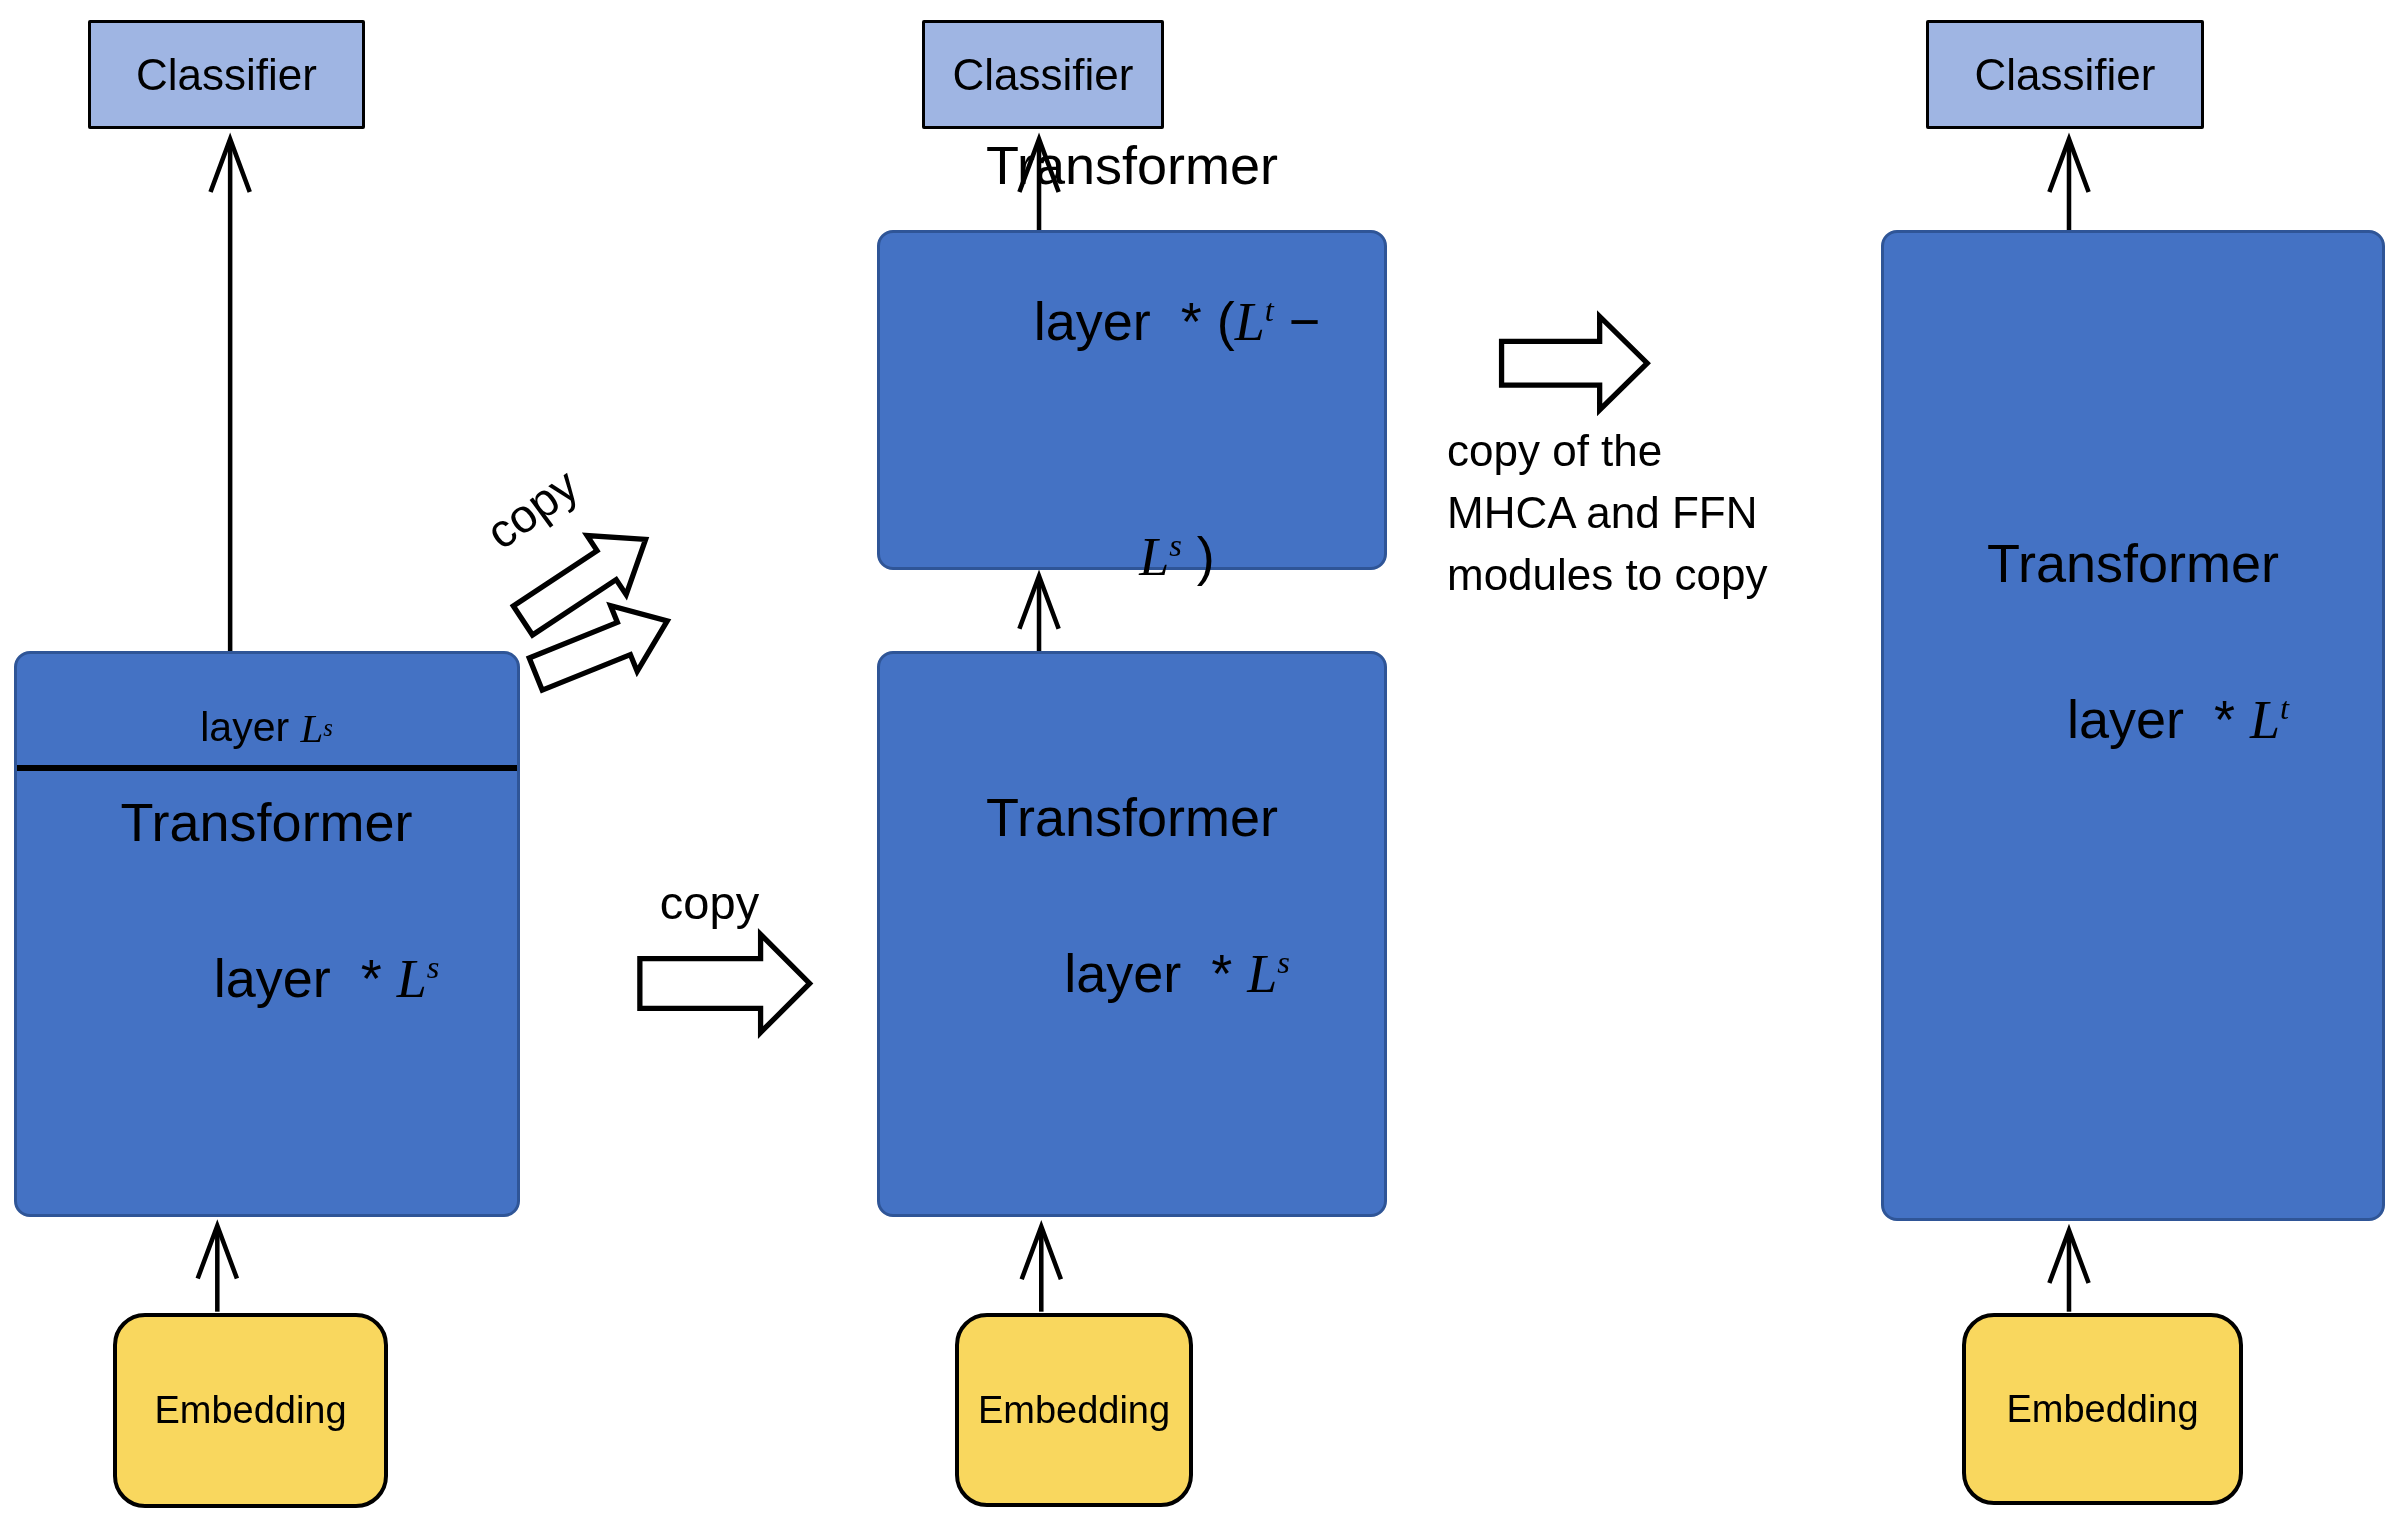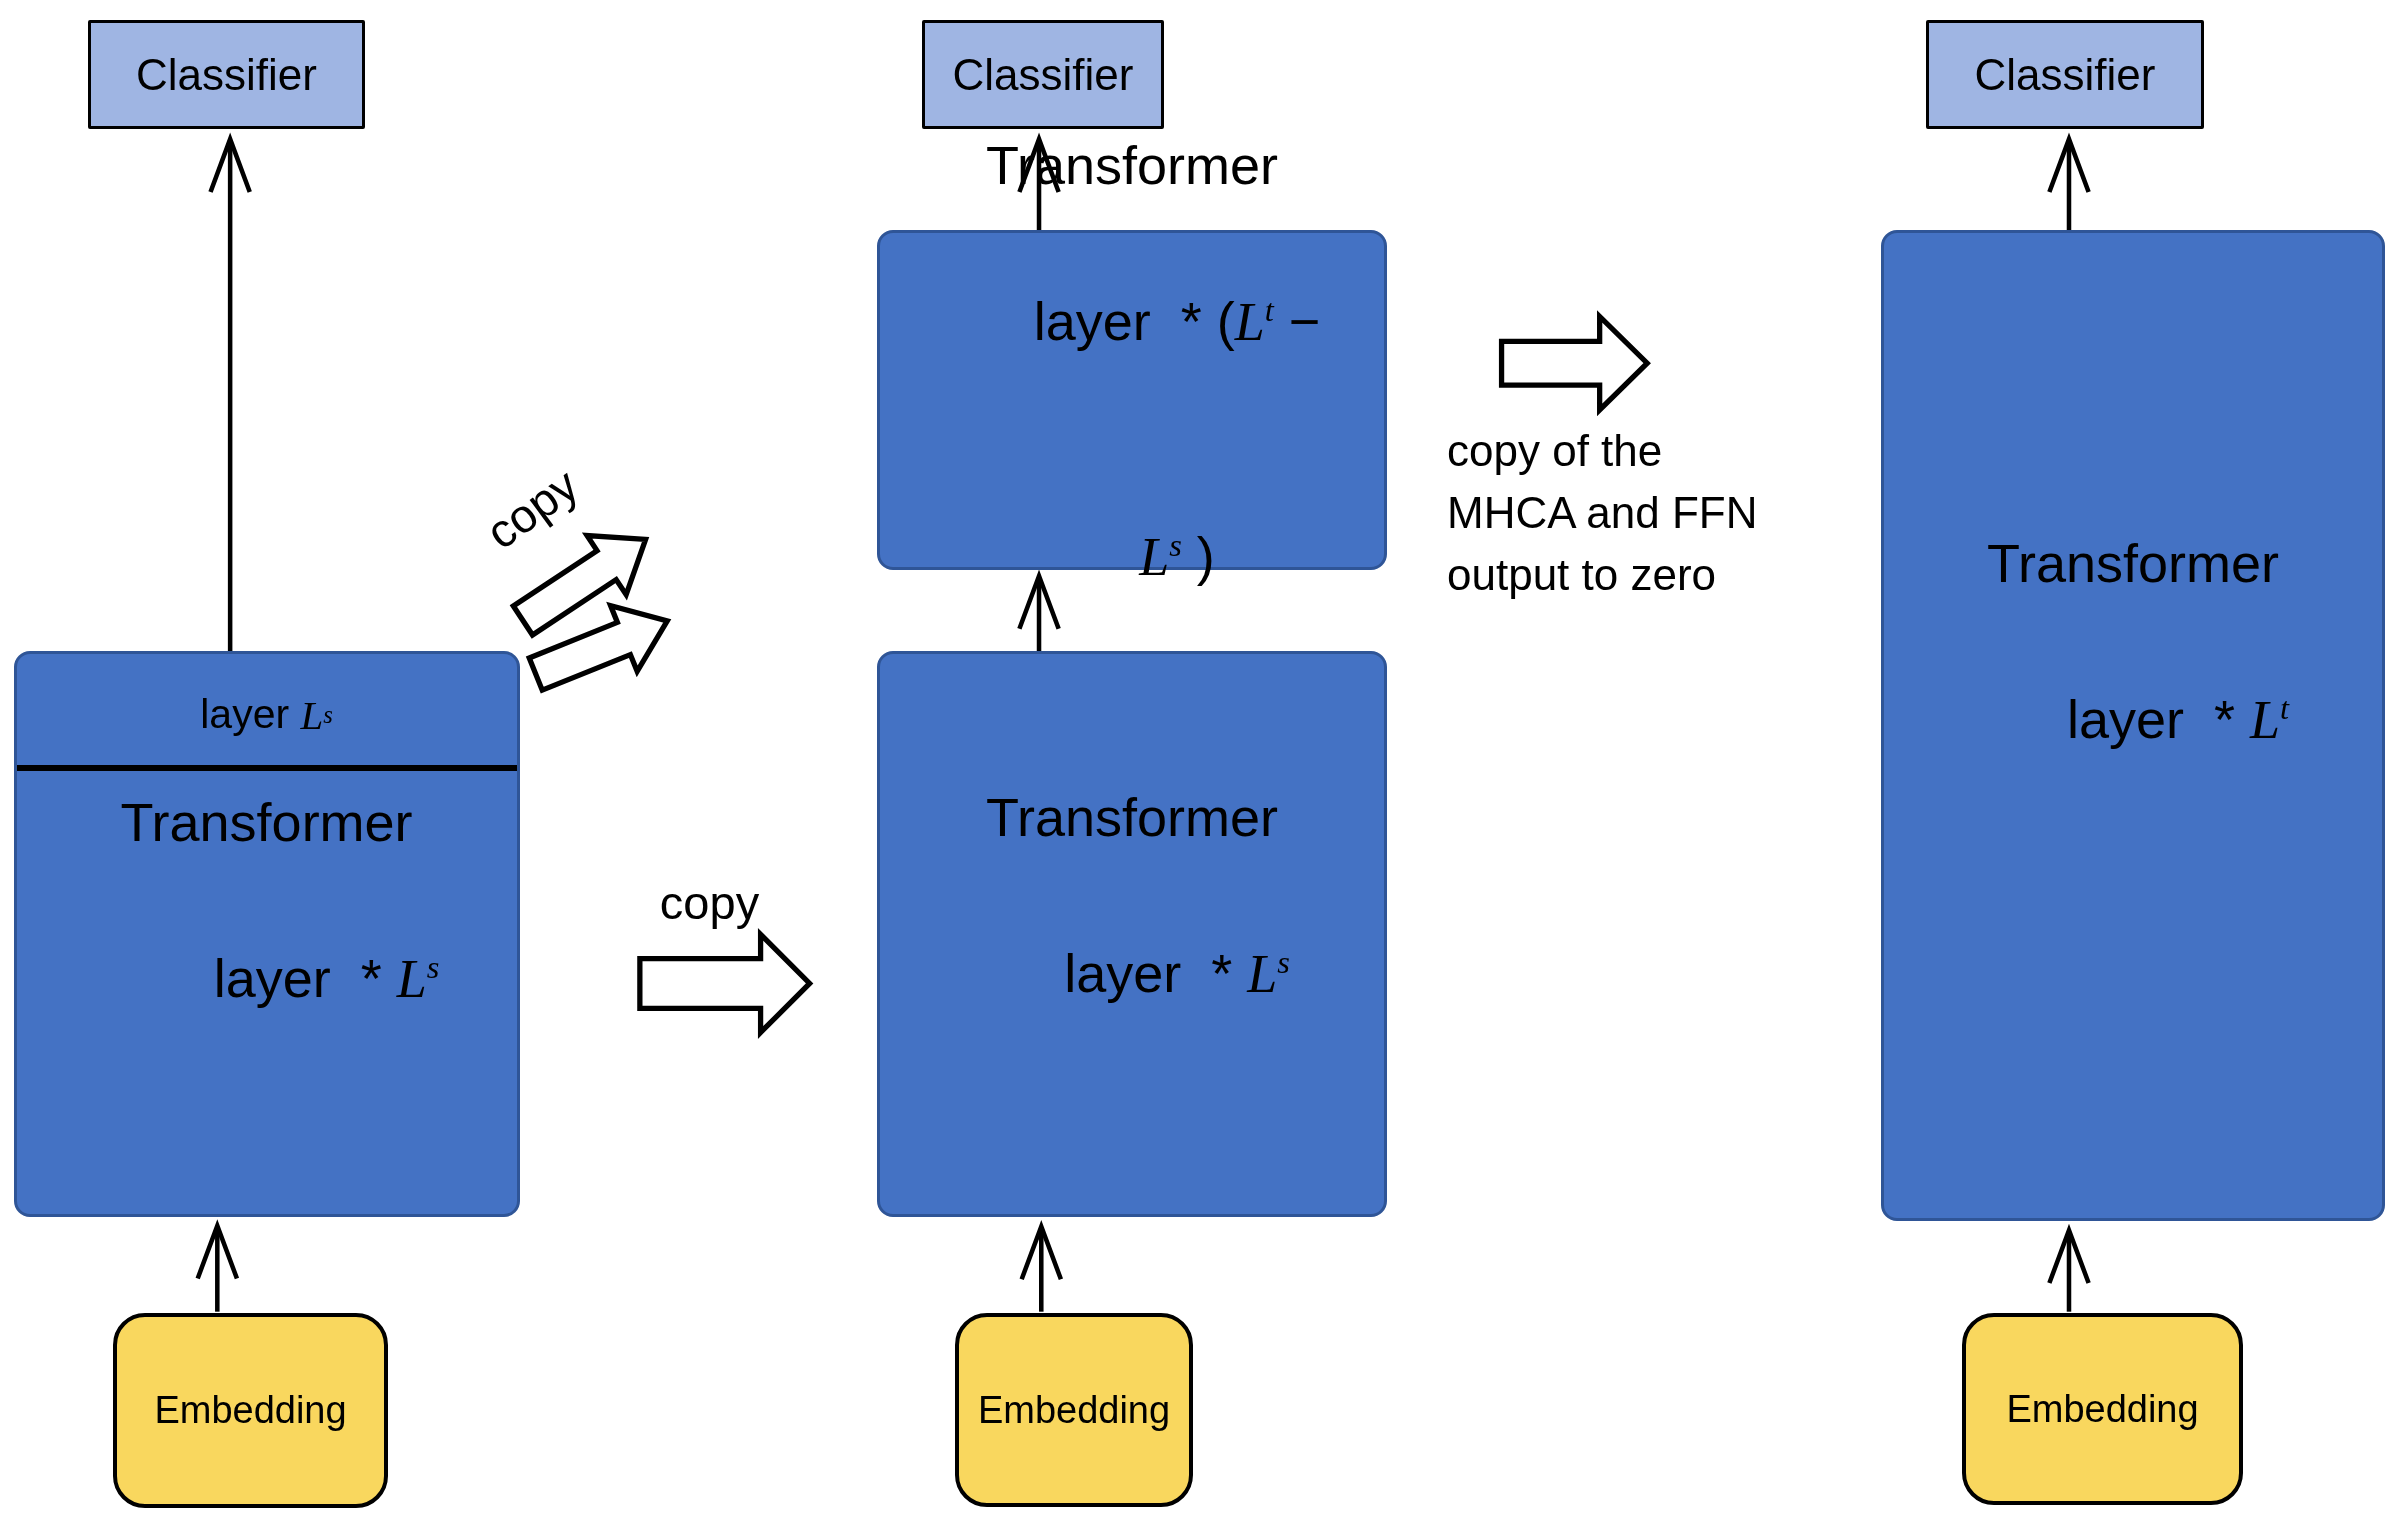--- a/index.html
+++ b/index.html
@@ -6,21 +6,21 @@
   .canvas{position:relative;width:2401px;height:1524px;background:#ffffff;overflow:hidden;
           font-family:"Liberation Sans",sans-serif;color:#000;}
   .arrow-layer{position:absolute;left:0;top:0;width:2401px;height:1524px;}
   .box{position:absolute;box-sizing:border-box;display:flex;align-items:center;justify-content:center;text-align:center;}
   .classifier{background:#9FB5E3;border:3.8px solid #000;border-radius:2px;font-size:44px;}
   .bigbox{background:#4472C4;border:3.8px solid #2F5597;border-radius:16px;}
   .embed{background:#F9D75E;border:4.5px solid #000;border-radius:32px;font-size:38px;margin-left:32px;}
   .col{display:flex;flex-direction:column;align-items:center;justify-content:center;}
   .blines{font-size:54px;line-height:78px;white-space:pre;}
   .hdr{position:absolute;left:0;right:0;top:0;height:111px;display:flex;align-items:center;justify-content:center;
-       font-size:41px;padding-top:5px;white-space:pre;}
+       font-size:41px;padding-top:18px;white-space:pre;}
   .divider{position:absolute;left:0;right:0;top:111px;height:6px;background:#000;}
   .body-lines{position:absolute;left:0;right:0;top:117px;bottom:0;display:flex;flex-direction:column;
        align-items:center;justify-content:center;padding-bottom:106px;}
   .shift-up{padding-bottom:91px;}
   .mvar{font-family:"Liberation Serif",serif;font-style:italic;}
   .msup{font-family:"Liberation Serif",serif;font-style:italic;font-size:0.6em;vertical-align:super;line-height:0;}
   .copy-label{position:absolute;font-size:47px;text-align:center;}
   .note{position:absolute;left:1447px;top:420px;width:453px;font-size:44px;line-height:62px;text-align:left;}
 </style>
 </head>
@@ -114,21 +114,21 @@
     </div>
   </div>
 
   <div class="box embed" style="left:923px;top:1313px;width:238px;height:194px;">
     <span>Embedding</span>
   </div>
 
   <div class="note">
     <div>copy of the</div>
     <div>MHCA and FFN</div>
-    <div>output to zero</div>
+    <div>modules to copy</div>
   </div>
 
   <div class="box classifier" style="left:1926px;top:20.4px;width:278px;height:109px;">
     <span>Classifier</span>
   </div>
 
   <div class="box bigbox col shift-up" style="left:1881px;top:230px;width:504px;height:991px;">
     <div class="blines">Transformer</div>
     <div class="blines">
       <span>layer  * </span><span class="mvar">L</span><span class="msup">t</span><span></span>

